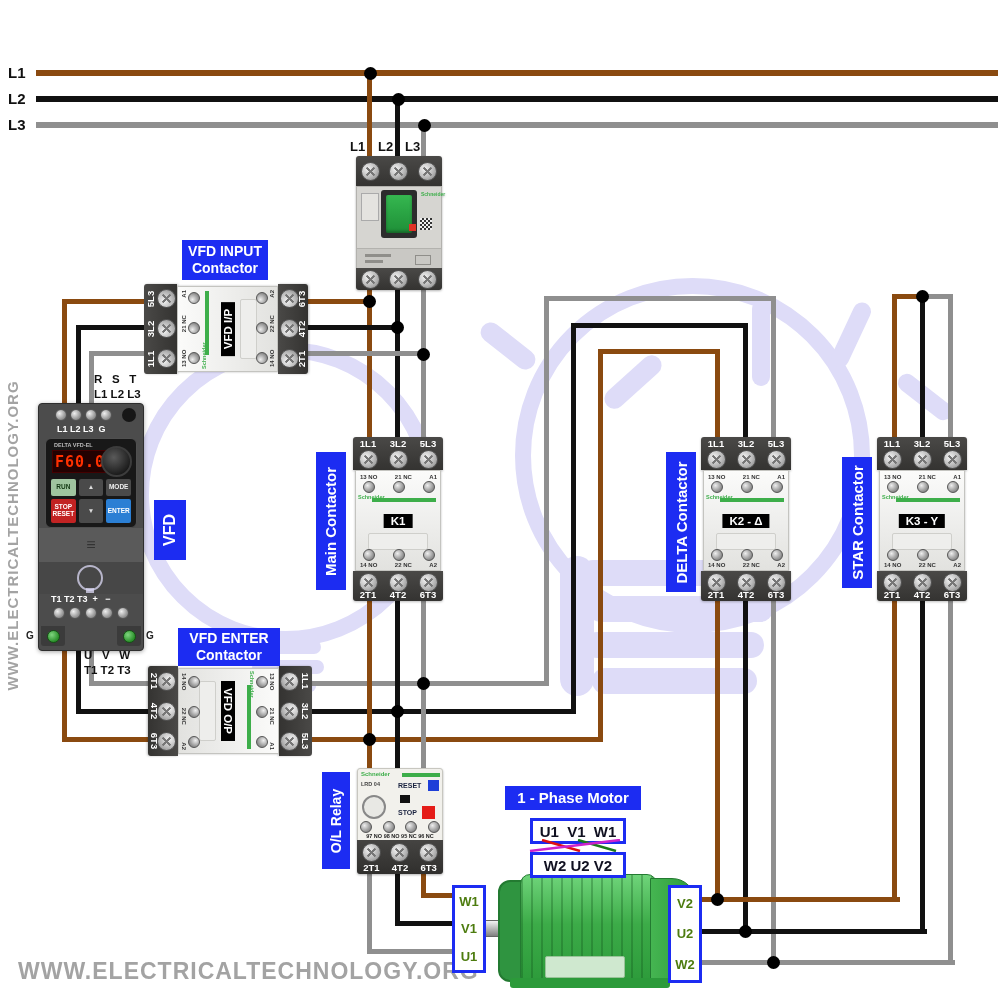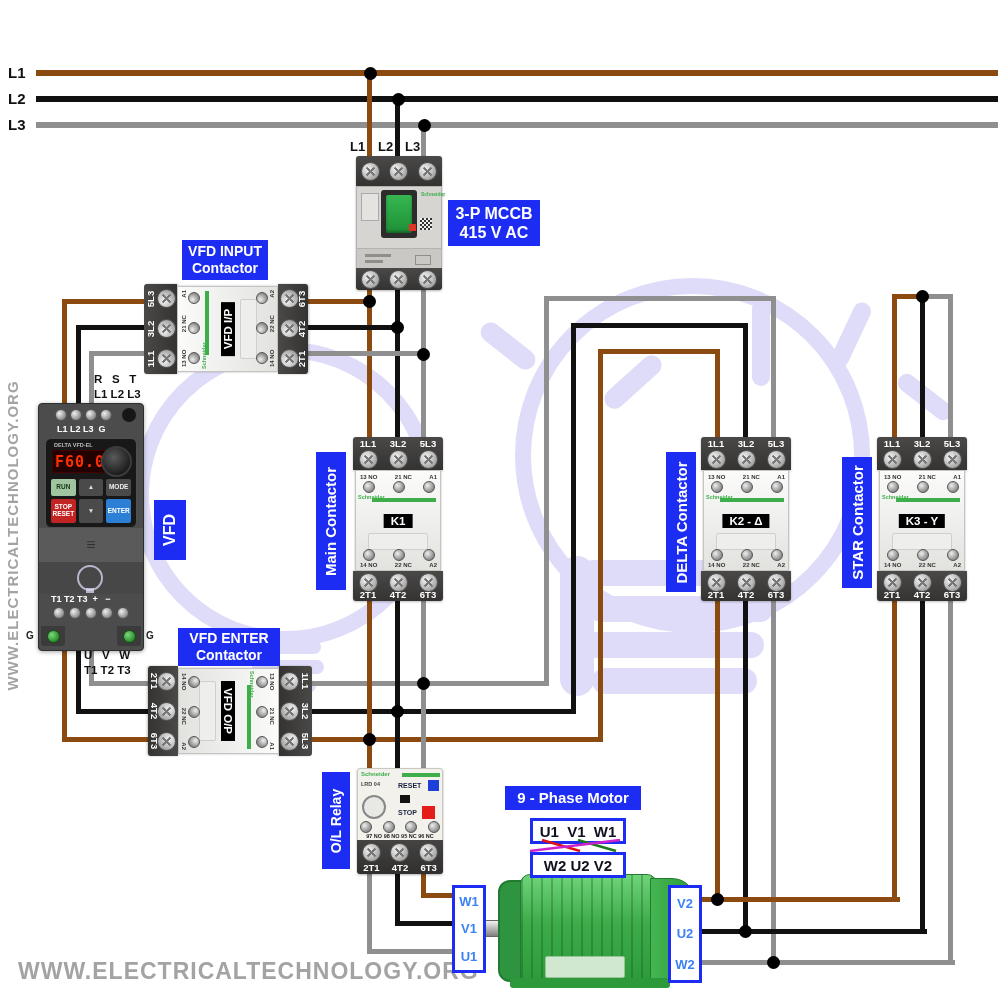--- a/index.html
+++ b/index.html
@@ -132,21 +132,21 @@
       background:repeating-linear-gradient(90deg,rgba(15,80,25,.30) 0 2px,transparent 2px 10px),
                  linear-gradient(180deg,#6fd47a 0%,#3cab48 45%,#2c9a3a 100%);
       border:1px solid #237a31;}
   #m-cap{position:absolute;left:200px;top:10px;width:44px;height:102px;border-radius:0 24px 24px 0;
       background:linear-gradient(90deg,#45b551,#2c9a3a);border:1px solid #237a31;}
   #m-base{position:absolute;left:60px;top:110px;width:160px;height:10px;background:#2c9a3a;border-radius:3px;}
   #m-plate{position:absolute;left:95px;top:88px;width:78px;height:20px;background:#cfe8cf;
       border:1px solid #99c399;border-radius:2px;}
   .termbox{position:absolute;background:#fff;border:3px solid #1c2cf2;z-index:7;display:flex;
       flex-direction:column;justify-content:space-around;align-items:center;}
-  .termbox div{font-size:13px;font-weight:bold;color:#3b82f6;}
+  .termbox div{font-size:13px;font-weight:bold;color:#4d7c0f;}
   .linkbox{position:absolute;background:#fff;border:3px solid #1c2cf2;z-index:7;display:flex;
       align-items:center;justify-content:center;font-size:15px;font-weight:bold;color:#101020;
       white-space:pre;}
 </style>
 </head>
 <body>
 
 <div id="canvas">
 
   <div class="wm wm-circle" style="left:133px;top:342px;width:273px;height:273px;"></div>
@@ -276,24 +276,20 @@
       <div style="position:absolute;top:6px;right:10px;width:14px;height:8px;border:1px solid #8f8e8a;"></div>
     </div>
     <div class="mccb-blk" style="top:112px;height:22px;border-radius:0 0 3px 3px;">
       <div class="ct-row" style="top:2px;">
           <i class="screw"></i>
           <i class="screw"></i>
           <i class="screw"></i>
         </div>
     </div>
   </div>
-  <div class="blab" style="left:448px;top:200px;width:92px;height:46px;font-size:16px;">
-    <span>3-P MCCB</span>
-      <span>415 V AC</span>
-  </div>
 
   <div class="blab" style="left:182px;top:240px;width:86px;height:40px;font-size:14px;">
     <span>VFD INPUT</span>
       <span>Contactor</span>
   </div>
   <div class="ct-wrap" style="left:144px;top:284px;">
     <div class="ct rot-ccw">
       <div class="ct-top">
         <div class="ct-row ct-toplbl">
             <span class="ct-lbl">1L1</span>
@@ -655,21 +651,21 @@
         </div>
       <div class="ct-row" style="bottom:1px;">
           <span class="ct-lbl">2T1</span>
           <span class="ct-lbl">4T2</span>
           <span class="ct-lbl">6T3</span>
         </div>
     </div>
   </div>
 
   <div class="blab" style="left:505px;top:786px;width:136px;height:24px;font-size:15px;">
-    <span>9 - Phase Motor</span>
+    <span>1 - Phase Motor</span>
   </div>
   <div class="linkbox" style="left:530px;top:818px;width:90px;height:20px;">U1  V1  W1</div>
   <svg style="position:absolute;left:528px;top:839px;z-index:7;" width="94" height="13" viewBox="0 0 94 13">
     <line x1="14" y1="1" x2="52" y2="12" stroke="#e11111" stroke-width="2.5"></line>
     <line x1="50" y1="1" x2="88" y2="12" stroke="#1a7a1a" stroke-width="2.5"></line>
     <line x1="2" y1="12" x2="92" y2="1" stroke="#cc22cc" stroke-width="2.5"></line>
   </svg>
   <div class="linkbox" style="left:530px;top:852px;width:90px;height:20px;">W2 U2 V2</div>
 
   <div class="termbox" style="left:452px;top:885px;width:28px;height:82px;">

